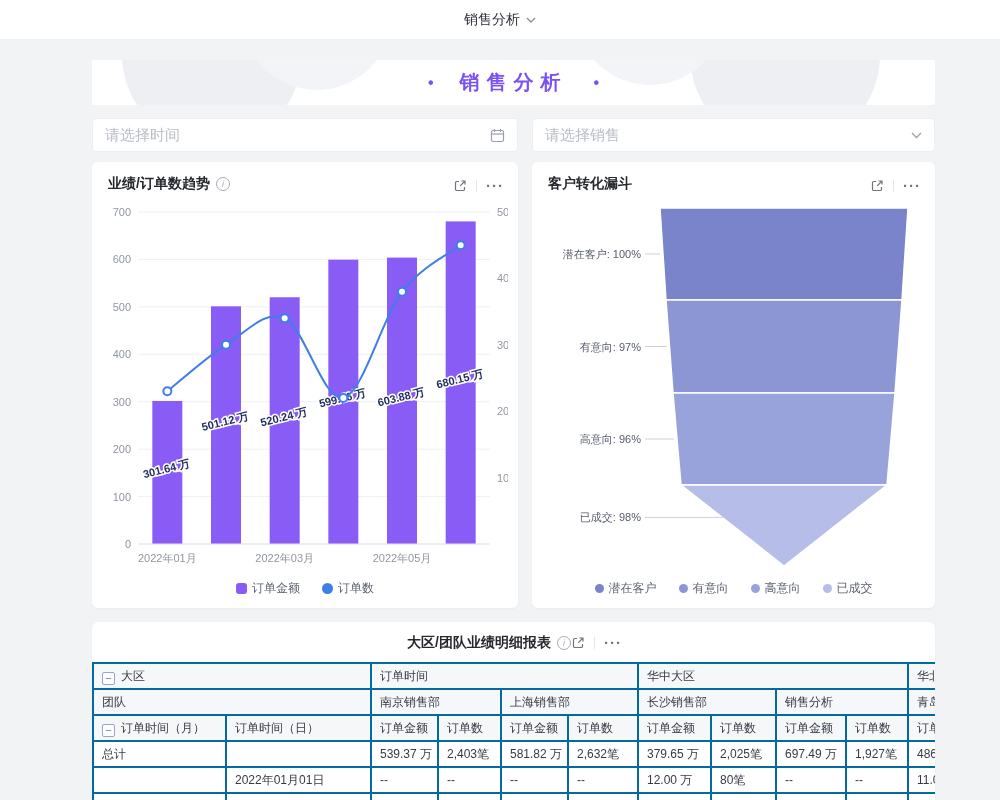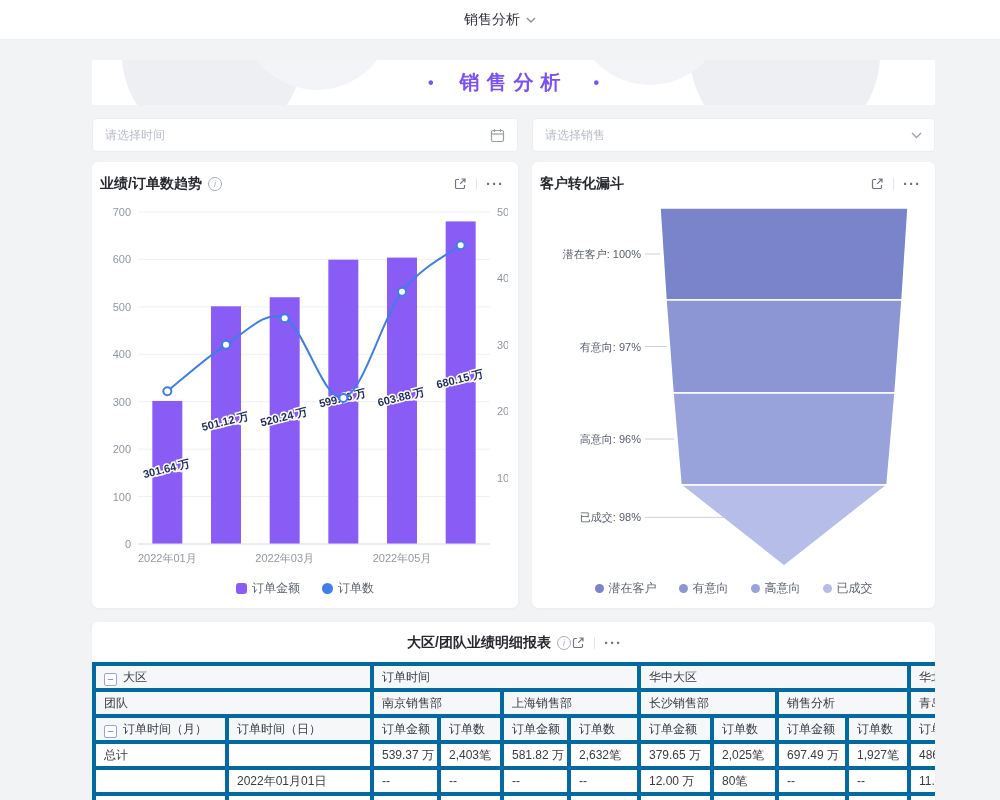--- a/index.html
+++ b/index.html
@@ -18,45 +18,45 @@
   .deco-r { right:55px; top:-100px; width:190px; height:190px; }
   .deco-r2 { right:210px; top:-125px; width:150px; height:150px; background:#f3f4f7; }
   .banner-title { position:relative; font-size:20px; font-weight:bold; color:#7a52f4; letter-spacing:7px; display:flex; align-items:center; gap:26px; }
   .banner-dot { font-size:16px; letter-spacing:0; }
   
   .filters { display:flex; gap:14px; margin-top:13px; }
   .input { height:34px; background:#fff; border:1px solid #eceef2; border-radius:4px;
     display:flex; align-items:center; justify-content:space-between; padding:0 12px; cursor:pointer; }
   .input-time { width:426px; }
   .input-sales { width:403px; }
-  .placeholder { font-size:12px; color:#b9bdc7;text-align:right; }
+  .placeholder { font-size:15px; color:#b9bdc7;text-align:right; }
   
   .cards-row { display:flex; gap:14px; margin-top:10px; }
   .card { background:#fff; border-radius:6px; box-shadow:0 1px 3px rgba(20,24,40,.04); }
   .trend-card { width:426px; height:446px; }
   .funnel-card { width:403px; height:446px; }
-  .card-head { display:flex; align-items:center; justify-content:space-between; padding:13px 14px 5px 8px; }
+  .card-head { display:flex; align-items:flex-end; justify-content:space-between; padding:13px 14px 5px 16px; }
   .card-title { display:flex; align-items:center; gap:6px; font-size:14px; font-weight:bold; color:#26282e; }
   .info-icon { width:14px; height:14px; border:1px solid #a7acb6; border-radius:50%; color:#a7acb6;
     font-size:9px; line-height:12px; text-align:center; font-style:italic; font-weight:normal; }
   .card-actions { display:flex; align-items:center; gap:9px; color:#6f7480; }
   .action-divider { width:1px; height:12px; background:#e3e5e9; }
   .more-icon { font-size:15px; font-weight:bold; color:#6f7480; letter-spacing:1px; cursor:pointer; line-height:10px; }
   .legend-row { display:flex; justify-content:center; gap:22px; font-size:12px; color:#5d6370; margin-top:2px; }
   .lg-item { display:flex; align-items:center; gap:5px; cursor:pointer; }
   .lg-swatch { width:11px; height:11px; display:inline-block; }
   svg text.tick { font-size:11px; fill:#9096a1; font-family:"Liberation Sans",sans-serif; }
   svg text.bar-label { font-size:11px; font-weight:bold; fill:#1f2d5c; paint-order:stroke; stroke:#ffffff; stroke-width:3px;
     font-family:"Liberation Sans",sans-serif; }
   svg text.flabel { font-size:11px; fill:#565c6b; font-family:"Liberation Sans",sans-serif; }
   
   .table-card { margin-top:14px; width:843px; height:220px; overflow:hidden; }
   .table-head { display:flex; align-items:center; justify-content:center; padding:12px 14px 10px 16px; }
   table.pivot { border-collapse:collapse; table-layout:fixed; width:895px; font-size:12px; color:#363b45; }
-  table.pivot td { border:4px solid #0369a1; height:26px; padding:0 8px; white-space:nowrap; overflow:hidden; }
+  table.pivot td { border:2px solid #0369a1; height:26px; padding:0 8px; white-space:nowrap; overflow:hidden; }
   tr.hrow td { background:#f6f7f9; }
   .collapse-icon { display:inline-block; width:13px; height:13px; border:1px solid #98a2e0; border-radius:2px;
     color:#6a78d6; font-size:11px; line-height:11px; text-align:center; margin-right:6px; background:#fff;
     vertical-align:-2px; cursor:pointer; }
 </style>
 </head>
 <body>
 
 <div class="topbar">
   <div class="topbar-title">

